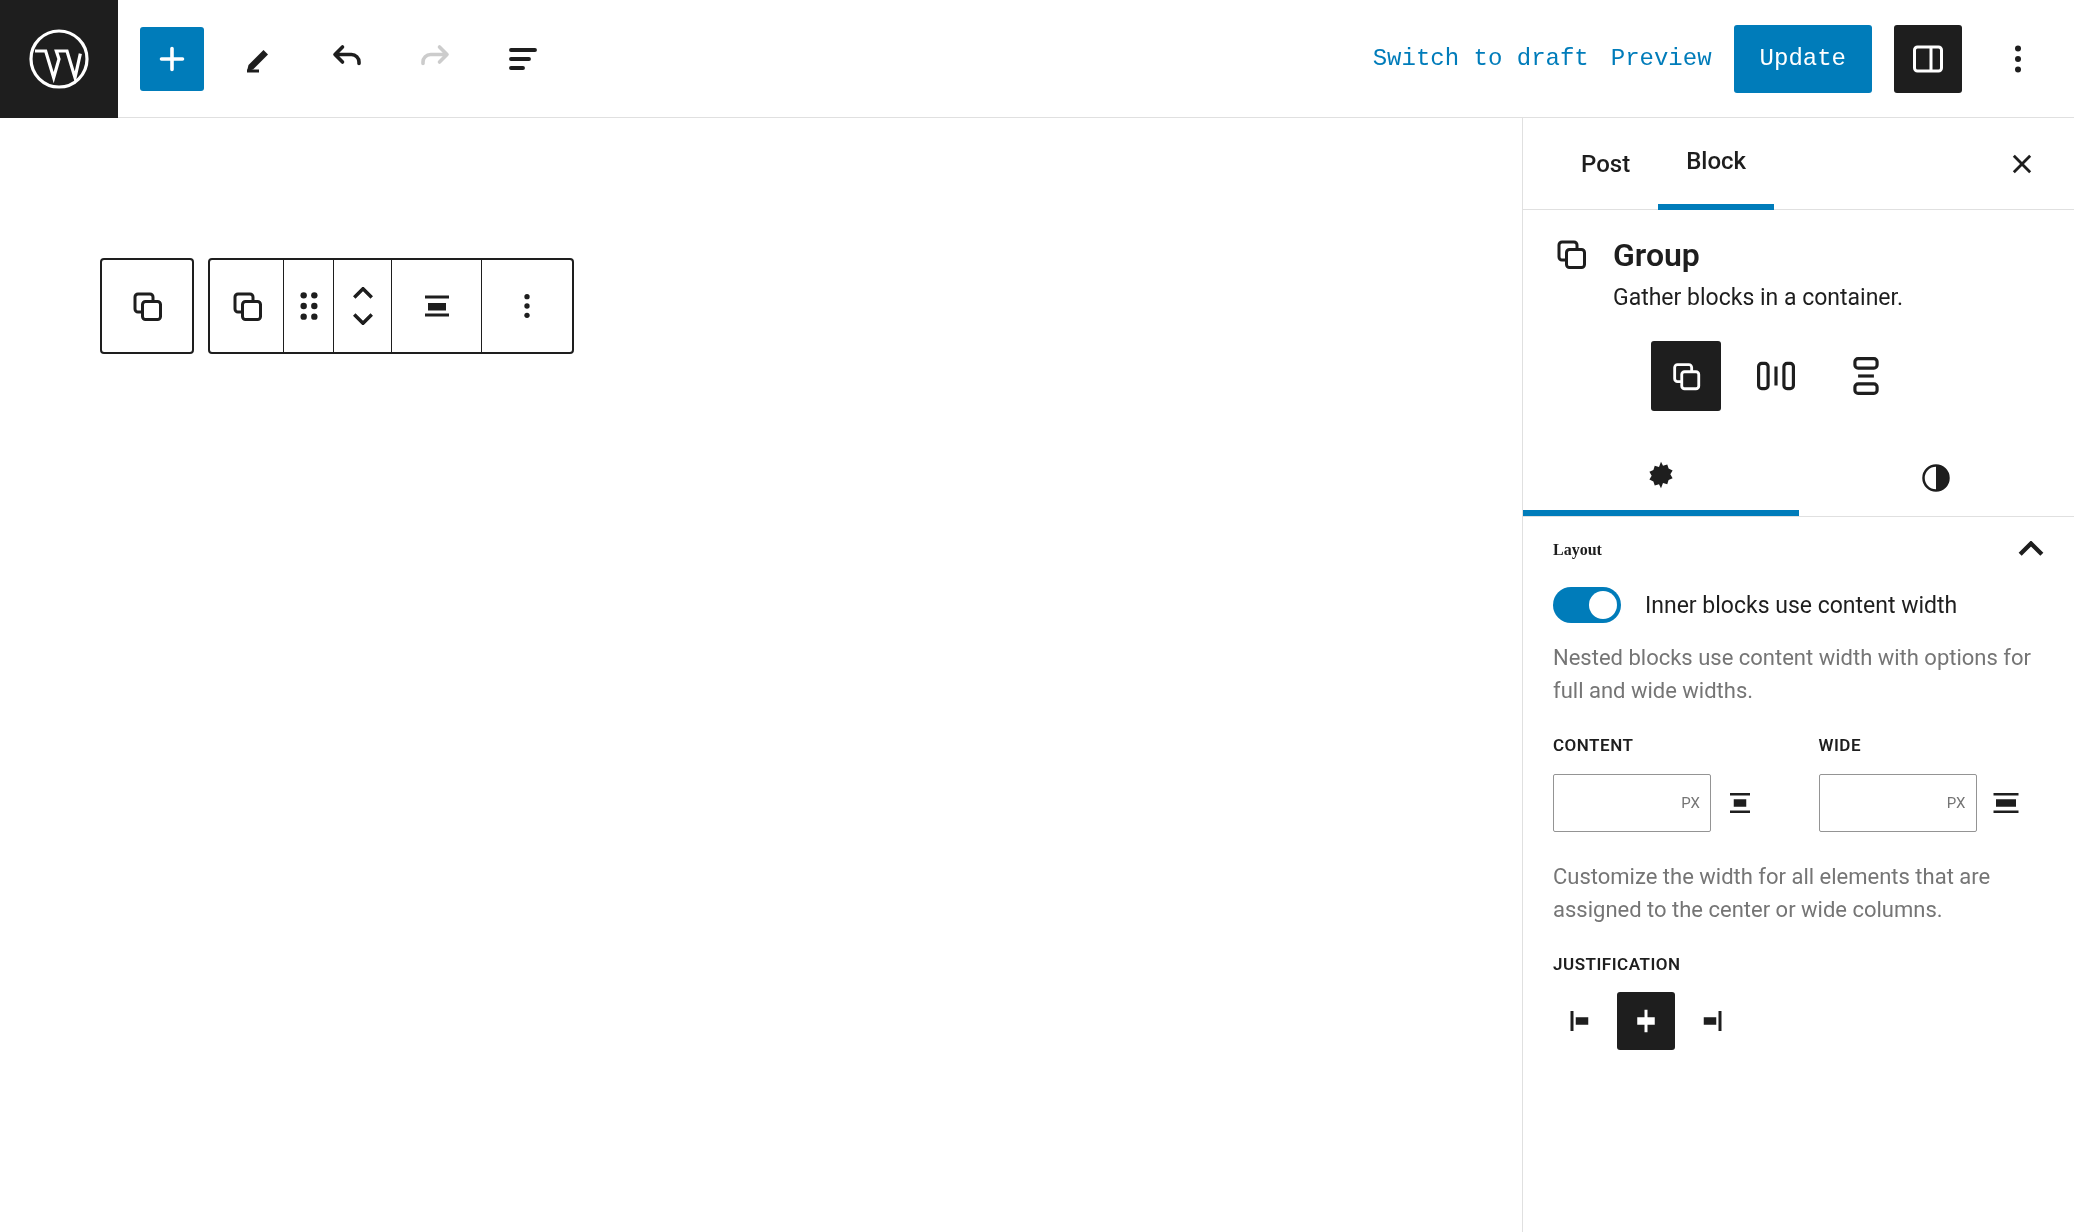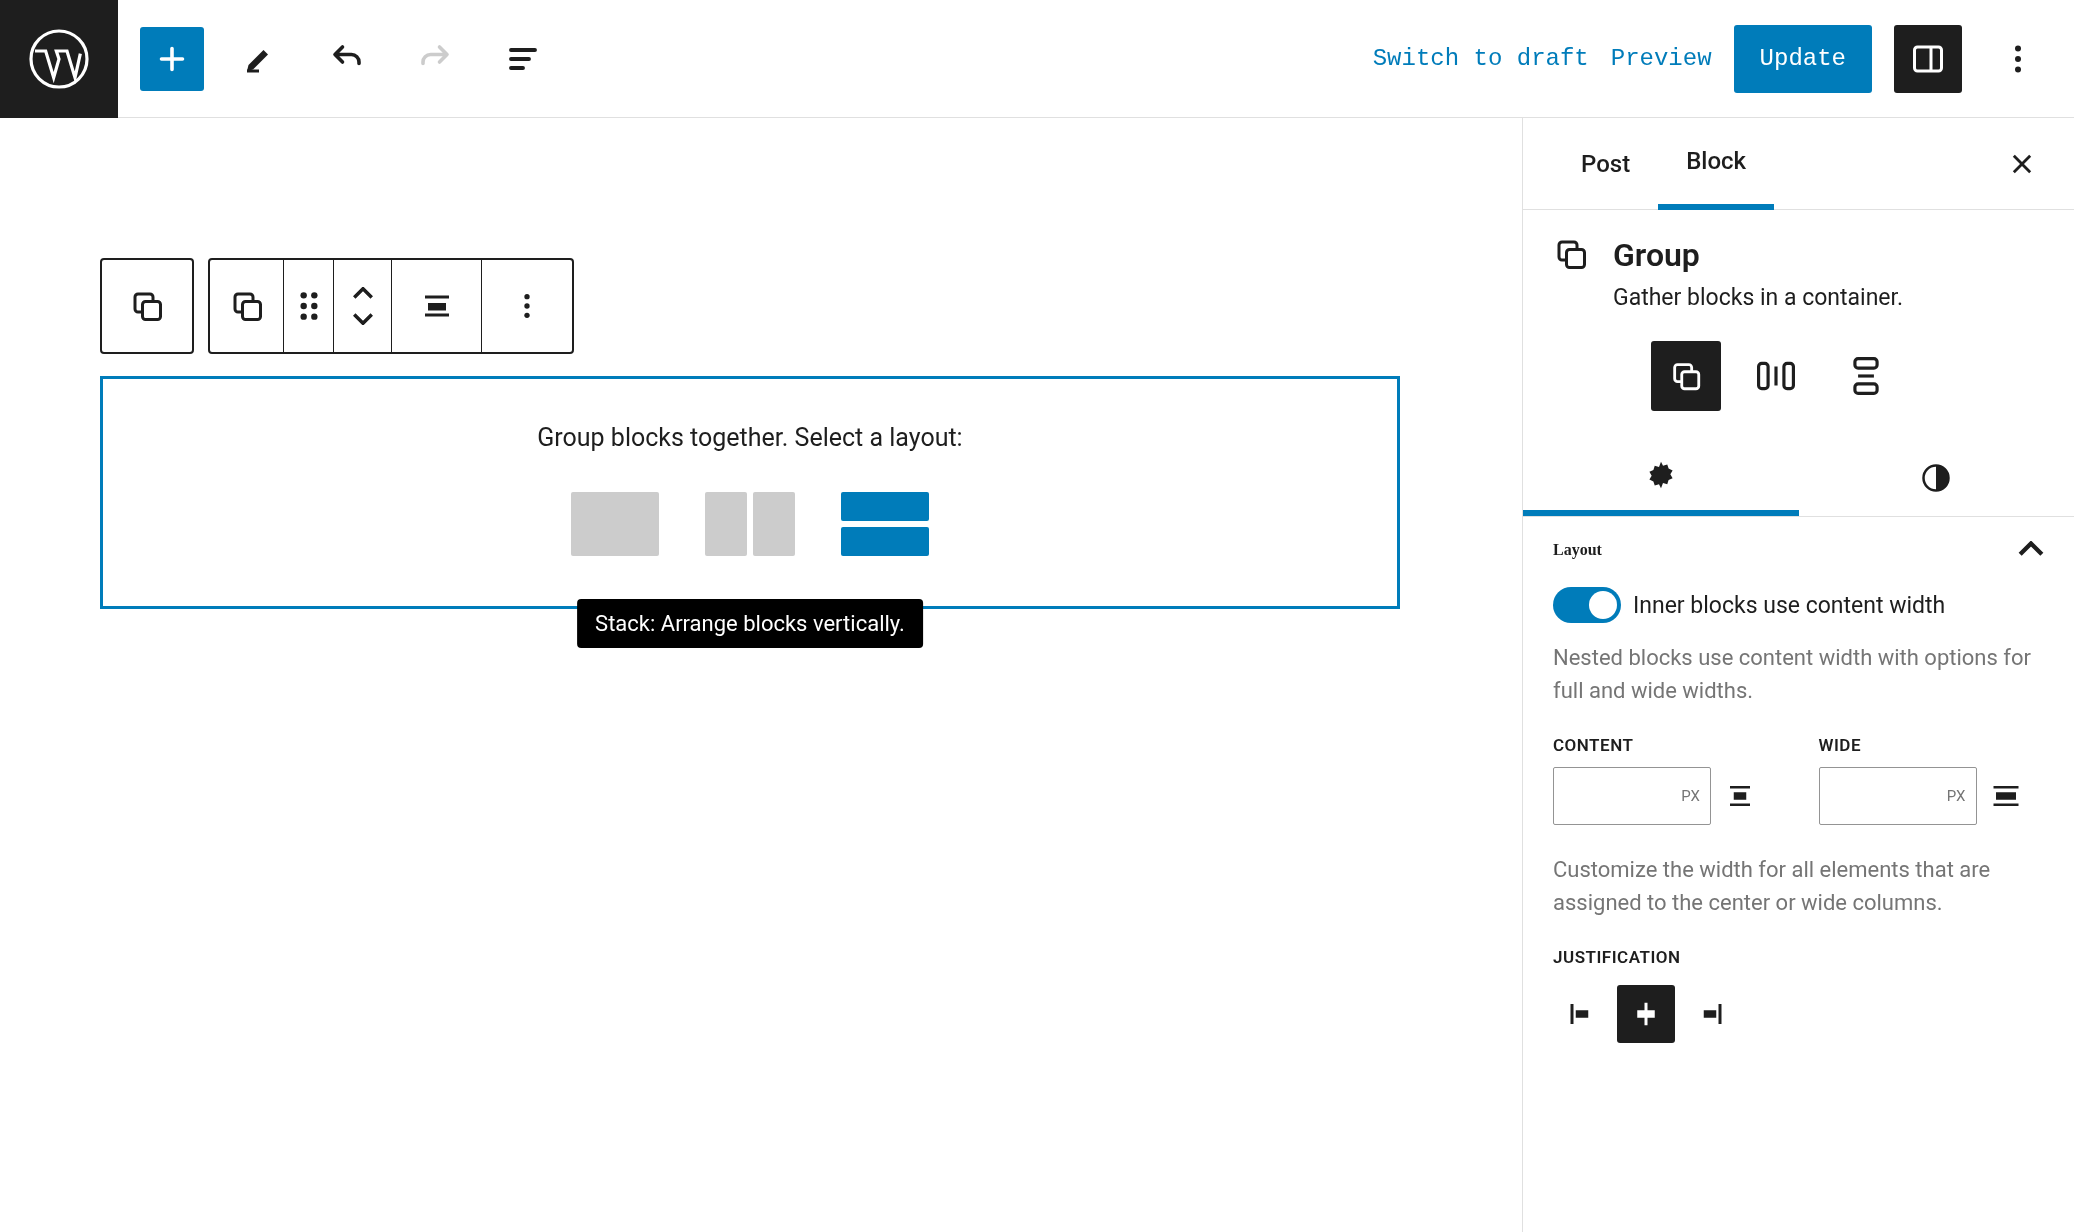--- a/index.html
+++ b/index.html
@@ -56,30 +56,30 @@
   .sb-var { width: 70px; height: 70px; display: flex; align-items: center; justify-content: center; border-radius: 3px; }
   .sb-var.active { background: #1e1e1e; }
 
   .sb-subtabs { height: 78px; display: flex; border-bottom: 1px solid #e0e0e0; }
   .sb-subtab { flex: 1; display: flex; align-items: center; justify-content: center; }
   .sb-subtab.active { border-bottom: 6px solid #007cba; }
 
   .sb-panel { padding: 24px 30px; }
   .sb-panel-hdr { display: flex; align-items: flex-end; justify-content: space-between; font-size: 16px; font-weight: 600; margin-bottom: 28px; font-family: Liberation Serif, serif; }
 
-  .toggle-row { display: flex; align-items: center; gap: 12px; margin-bottom: 18px; }
+  .toggle-row { display: flex; align-items: center; gap: 24px; margin-bottom: 18px; }
   .toggle { width: 68px; height: 36px; background: #007cba; border-radius: 18px; position: relative; }
   .toggle::after { content: ""; position: absolute; width: 28px; height: 28px; background: #fff; border-radius: 50%; top: 4px; right: 4px; }
   .toggle-label { font-size: 23px; }
 
   .help-text { font-size: 22px; color: #757575; line-height: 1.5; margin-bottom: 28px; }
 
   .width-row { display: flex; gap: 40px; margin-bottom: 28px; }
   .width-col { flex: 1; }
-  .width-label { font-size: 17px; font-weight: 600; letter-spacing: 0.5px; margin-bottom: 12px; }
+  .width-label { font-size: 17px; font-weight: 600; letter-spacing: 0.5px; margin-bottom: 19px; }
   .width-input-row { display: flex; align-items: center; gap: 14px; }
   .width-input { height: 58px; border: 1px solid #949494; border-radius: 2px; display: flex; align-items: center; justify-content: flex-end; padding-right: 10px; font-size: 15px; color: #757575; width: 158px; }
 
   .just-label { font-size: 17px; font-weight: 600; letter-spacing: 0.5px; margin-bottom: 18px; }
   .just-row { display: flex; gap: 6px; }
   .just-btn { width: 58px; height: 58px; display: flex; align-items: center; justify-content: center; border-radius: 3px; }
   .just-btn.active { background: #1e1e1e; color: #fff; }
 </style>
 </head>
 <body>
@@ -187,35 +187,20 @@
         <div class="bt-btn">
           <svg width="32" height="32" viewBox="0 0 24 24">
               <circle cx="12" cy="5" r="2" fill="#1e1e1e"></circle>
               <circle cx="12" cy="12" r="2" fill="#1e1e1e"></circle>
               <circle cx="12" cy="19" r="2" fill="#1e1e1e"></circle>
             </svg>
         </div>
       </div>
     </div>
 
-    <div class="group-block">
-      <div class="group-prompt">Group blocks together. Select a layout:</div>
-      <div class="layout-options">
-        <div class="layout-default"></div>
-        <div class="layout-row">
-            <div></div>
-            <div></div>
-          </div>
-        <div class="layout-stack">
-            <div></div>
-            <div></div>
-          </div>
-      </div>
-      <div class="tooltip">Stack: Arrange blocks vertically.</div>
-    </div>
   </div>
 
   <div class="sidebar">
     <div class="sb-tabs">
       <div class="sb-tab">Post</div>
       <div class="sb-tab active">Block</div>
       <div class="sb-close">
         <svg width="28" height="28" viewBox="0 0 24 24">
             <path d="M5 5l14 14M19 5L5 19" stroke="#1e1e1e" stroke-width="2.4"></path>
           </svg>

